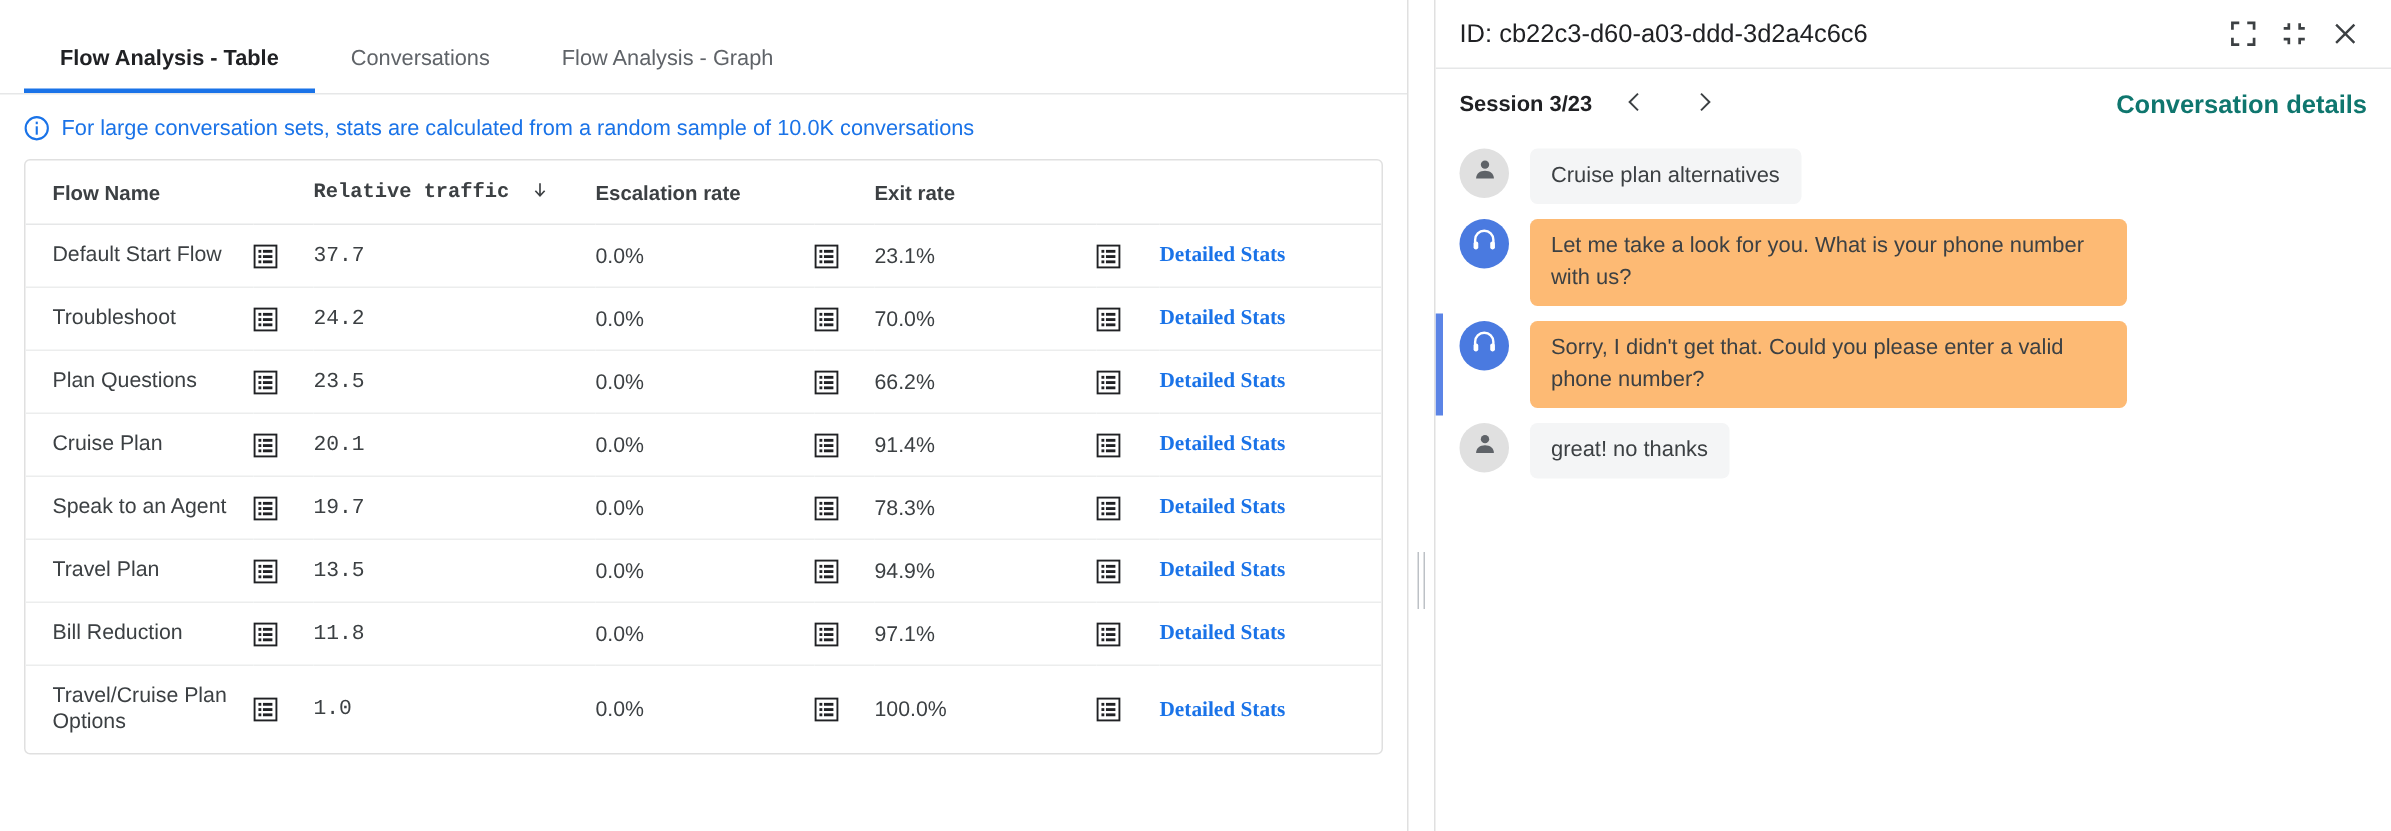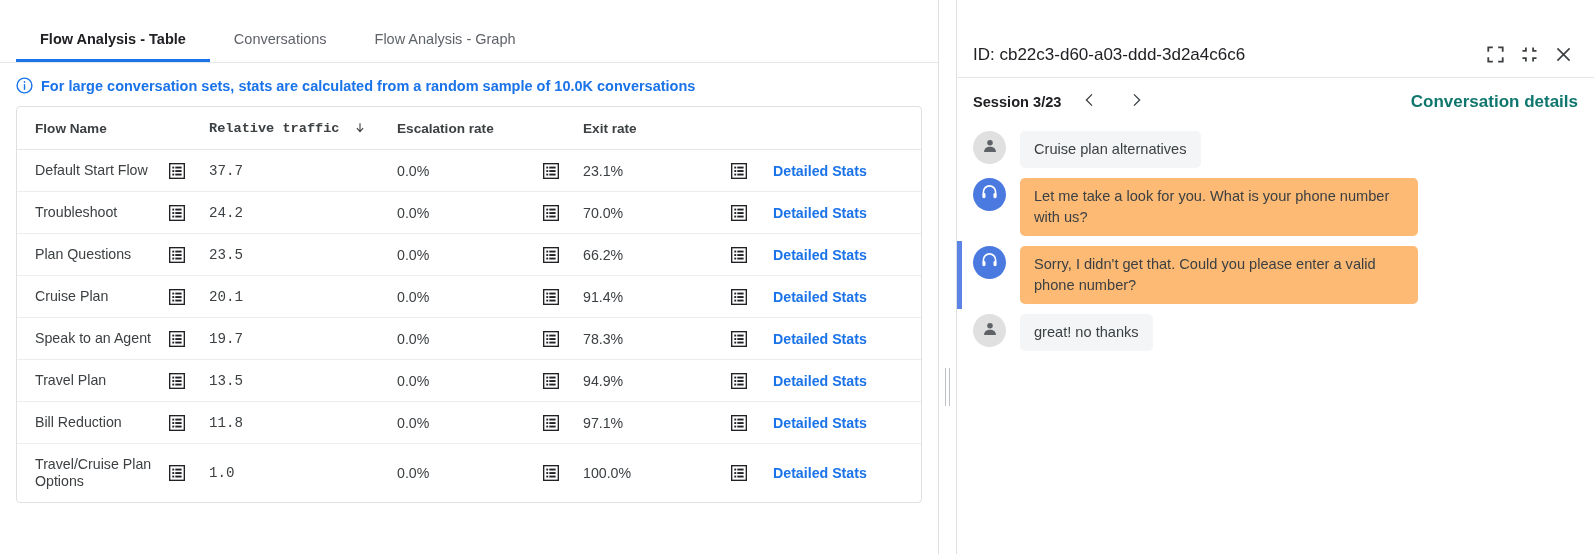--- a/index.html
+++ b/index.html
@@ -53,21 +53,20 @@
     border-bottom: 3px solid transparent;
   }
   .tab.active { color: #202124; font-weight: bold; border-bottom-color: #1a73e8; }
 
   .info-banner {
     display: flex;
     align-items: center;
     padding: 14px 16px 12px 16px;
     color: #1a73e8;
     font-size: 14.5px;
-    font-weight: bold;
   }
   .info-icon { width: 17px; height: 17px; margin-right: 8px; flex: none; }
 
   .table-card {
     margin: 0 16px;
     border: 1px solid #e0e0e0;
     border-radius: 4px;
     overflow: hidden;
     background: #fff;
   }
@@ -91,21 +90,21 @@
   }
   table.flow-table tr:last-child td { border-bottom: none; }
 
   .c-name  { width: 152px; padding-left: 18px !important; }
   .c-ico1  { width: 40px; }
   .c-traf  { width: 188px; font-family: Liberation Mono, monospace; }
   .c-esc   { width: 146px; }
   .c-ico2  { width: 40px; }
   .c-exit  { width: 148px; }
   .c-ico3  { width: 42px; }
-  .c-act   { width: auto; }
+  .c-act   { width: auto; font-family: Liberation Serif, serif; }
 
   th.c-ico1, th.c-ico2, th.c-ico3 { padding: 0; }
 
   .sort-arrow { display: inline-block; width: 12px; height: 12px; vertical-align: -2px; margin-left: 6px; }
 
   .list-icon { display: block; width: 16px; height: 16px; }
   .detailed-link { color: #1a73e8; font-size: 14.2px; font-weight: bold; cursor: pointer; }
   .wrap-name { line-height: 17px; }
 
   
@@ -136,21 +135,20 @@
     position: relative;
     border-left: 1px solid #e0e0e0;
     overflow: hidden;
   }
   .rp-header {
     height: 46px;
     display: flex;
     align-items: center;
     padding: 0 14px 0 16px;
     border-bottom: 1px solid #e6e7e8;
-    margin-top: 32px;
   }
   .rp-id { font-size: 17px; color: #202124; flex: 1; white-space: nowrap; }
   .rp-btn {
     width: 34px; height: 34px;
     display: flex; align-items: center; justify-content: center;
     cursor: pointer; border-radius: 50%;
   }
   .rp-btn svg { display: block; }
 
   .rp-subbar {

